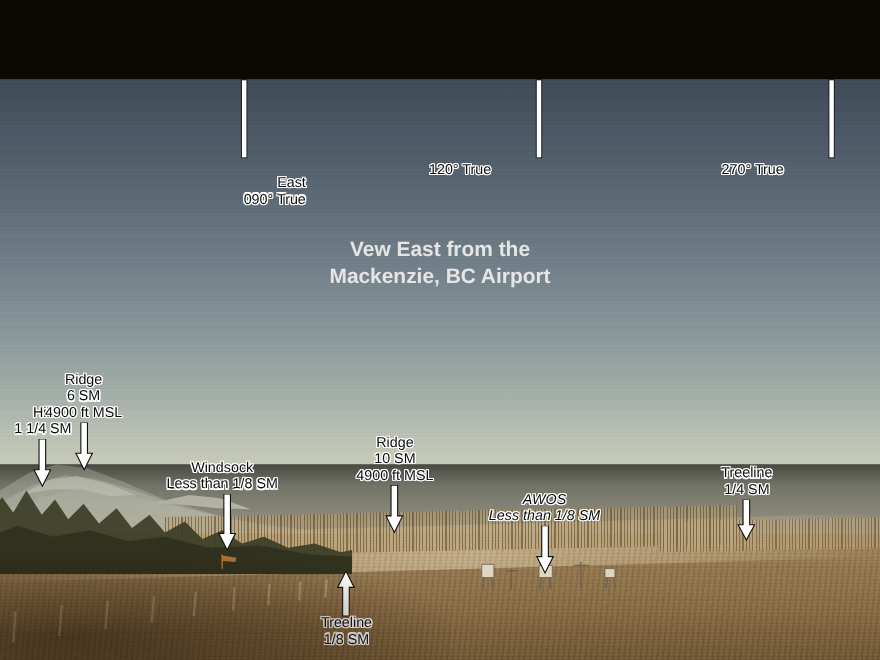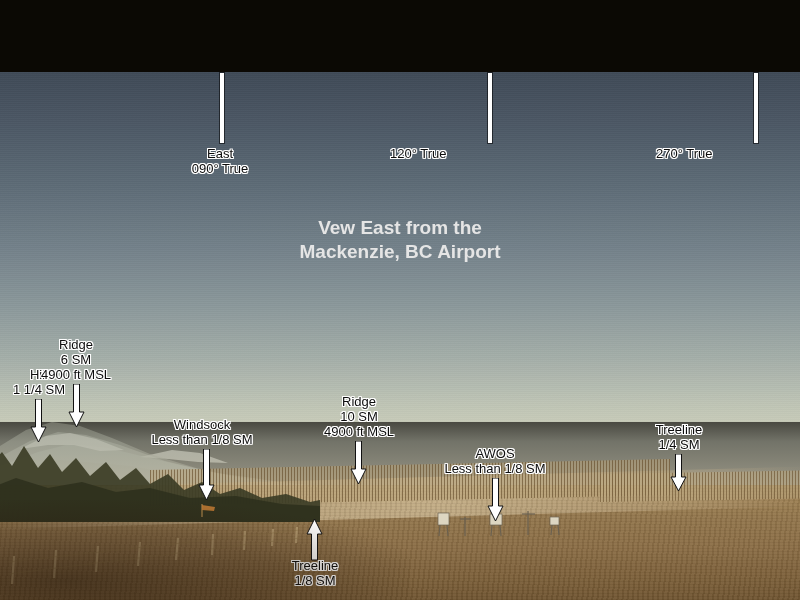--- a/index.html
+++ b/index.html
@@ -320,21 +320,21 @@
       <line x1="92" y1="9" x2="105" y2="9" stroke-width="1.2"></line>
     </g>
   </svg>
 
   <svg style="position:absolute; left:198px; top:500px; width:22px; height:18px;" viewBox="0 0 22 18">
     <line x1="4" y1="17" x2="4" y2="4" stroke="#9c7a44" stroke-width="1.4"></line>
     <path d="M4,5 L17,7 L16,11 L4,10 Z" fill="#c07a33" opacity="0.9"></path>
   </svg>
 
   <div class="tick" style="left:220px; top:73px; height:70px;"></div>
-  <div class="lbl c" style="left:162px; top:146px; width:116px;">East
+  <div class="lbl c" style="left:162px; top:158px; width:116px;text-align:right;">East
 090° True</div>
 
   <div class="tick" style="left:488px; top:73px; height:70px;"></div>
   <div class="lbl r" style="left:390px; top:146px; width:94px;">120° True</div>
 
   <div class="tick" style="left:754px; top:73px; height:70px;"></div>
   <div class="lbl r" style="left:656px; top:146px; width:94px;">270° True</div>
 
   <div id="title">Vew East from the
 Mackenzie, BC Airport</div>
@@ -358,21 +358,21 @@
     <path d="M5.5,0 L11.5,0 L11.5,36 L16,36 L8.5,51 L1,36 L5.5,36 Z" fill="#ffffff" stroke="#111" stroke-width="1"></path>
   </svg>
 
   <div class="lbl c" style="left:304px; top:394px; width:110px;">Ridge
 10 SM
 4900 ft MSL</div>
   <svg class="arrow" style="left:350px; top:441px; width:17px; height:44px;" viewBox="0 0 17 44">
     <path d="M5.5,0 L11.5,0 L11.5,28 L16,28 L8.5,43 L1,28 L5.5,28 Z" fill="#ffffff" stroke="#111" stroke-width="1"></path>
   </svg>
 
-  <div class="lbl c" style="left:425px; top:446px; width:140px;">AWOS
+  <div class="lbl c" style="left:425px; top:446px; width:140px;font-style:italic;">AWOS
 Less than 1/8 SM</div>
   <svg class="arrow" style="left:487px; top:478px; width:17px; height:44px;" viewBox="0 0 17 44">
     <path d="M5.5,0 L11.5,0 L11.5,28 L16,28 L8.5,43 L1,28 L5.5,28 Z" fill="#ffffff" stroke="#111" stroke-width="1"></path>
   </svg>
 
   <div class="lbl c" style="left:624px; top:422px; width:110px;">Treeline
 1/4 SM</div>
   <svg class="arrow" style="left:670px; top:454px; width:17px; height:38px;" viewBox="0 0 17 38">
     <path d="M5.5,0 L11.5,0 L11.5,23 L16,23 L8.5,37 L1,23 L5.5,23 Z" fill="#ffffff" stroke="#111" stroke-width="1"></path>
   </svg>

